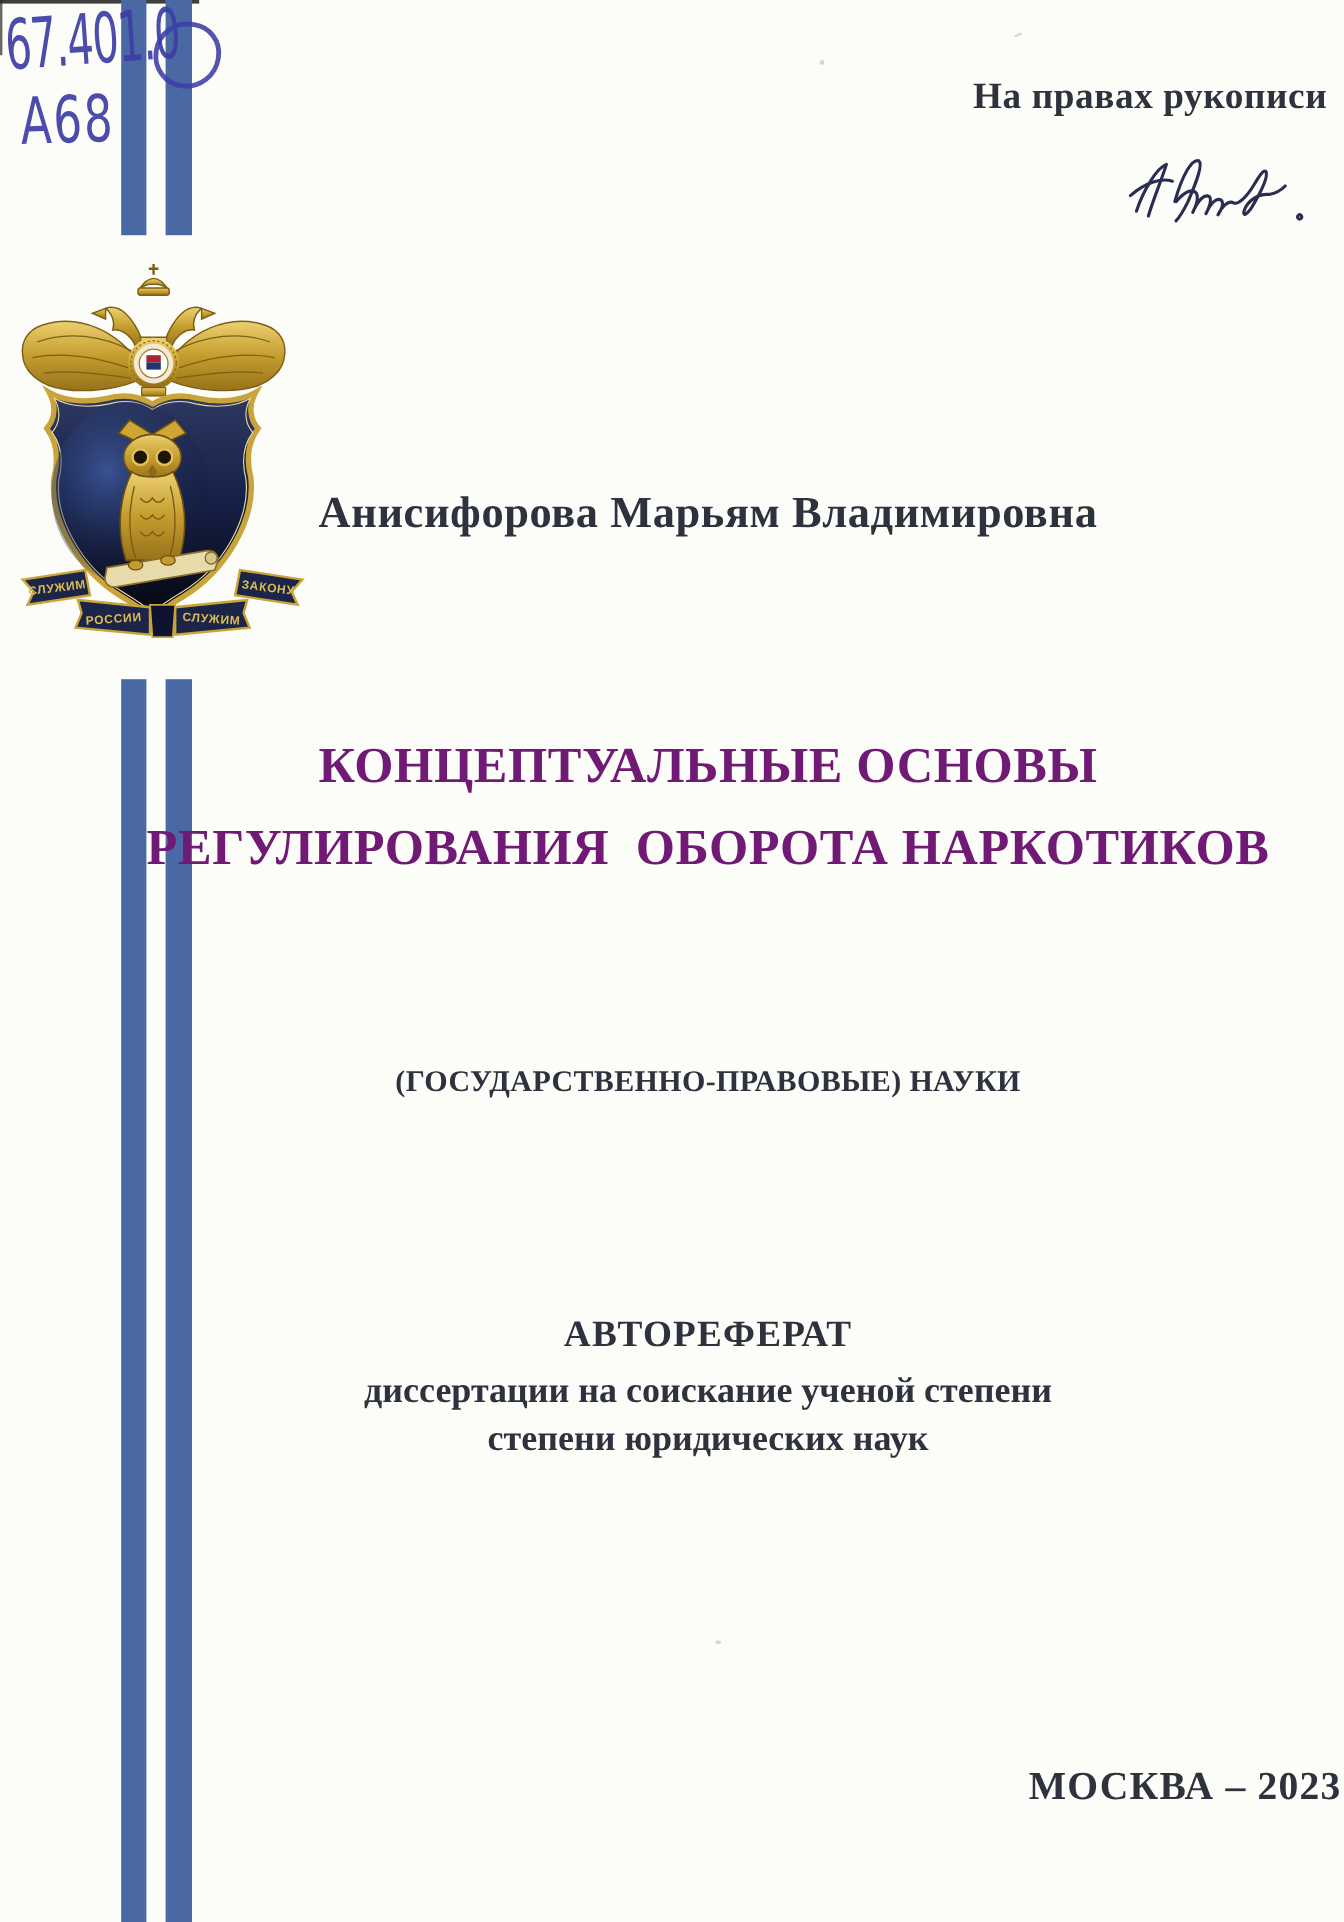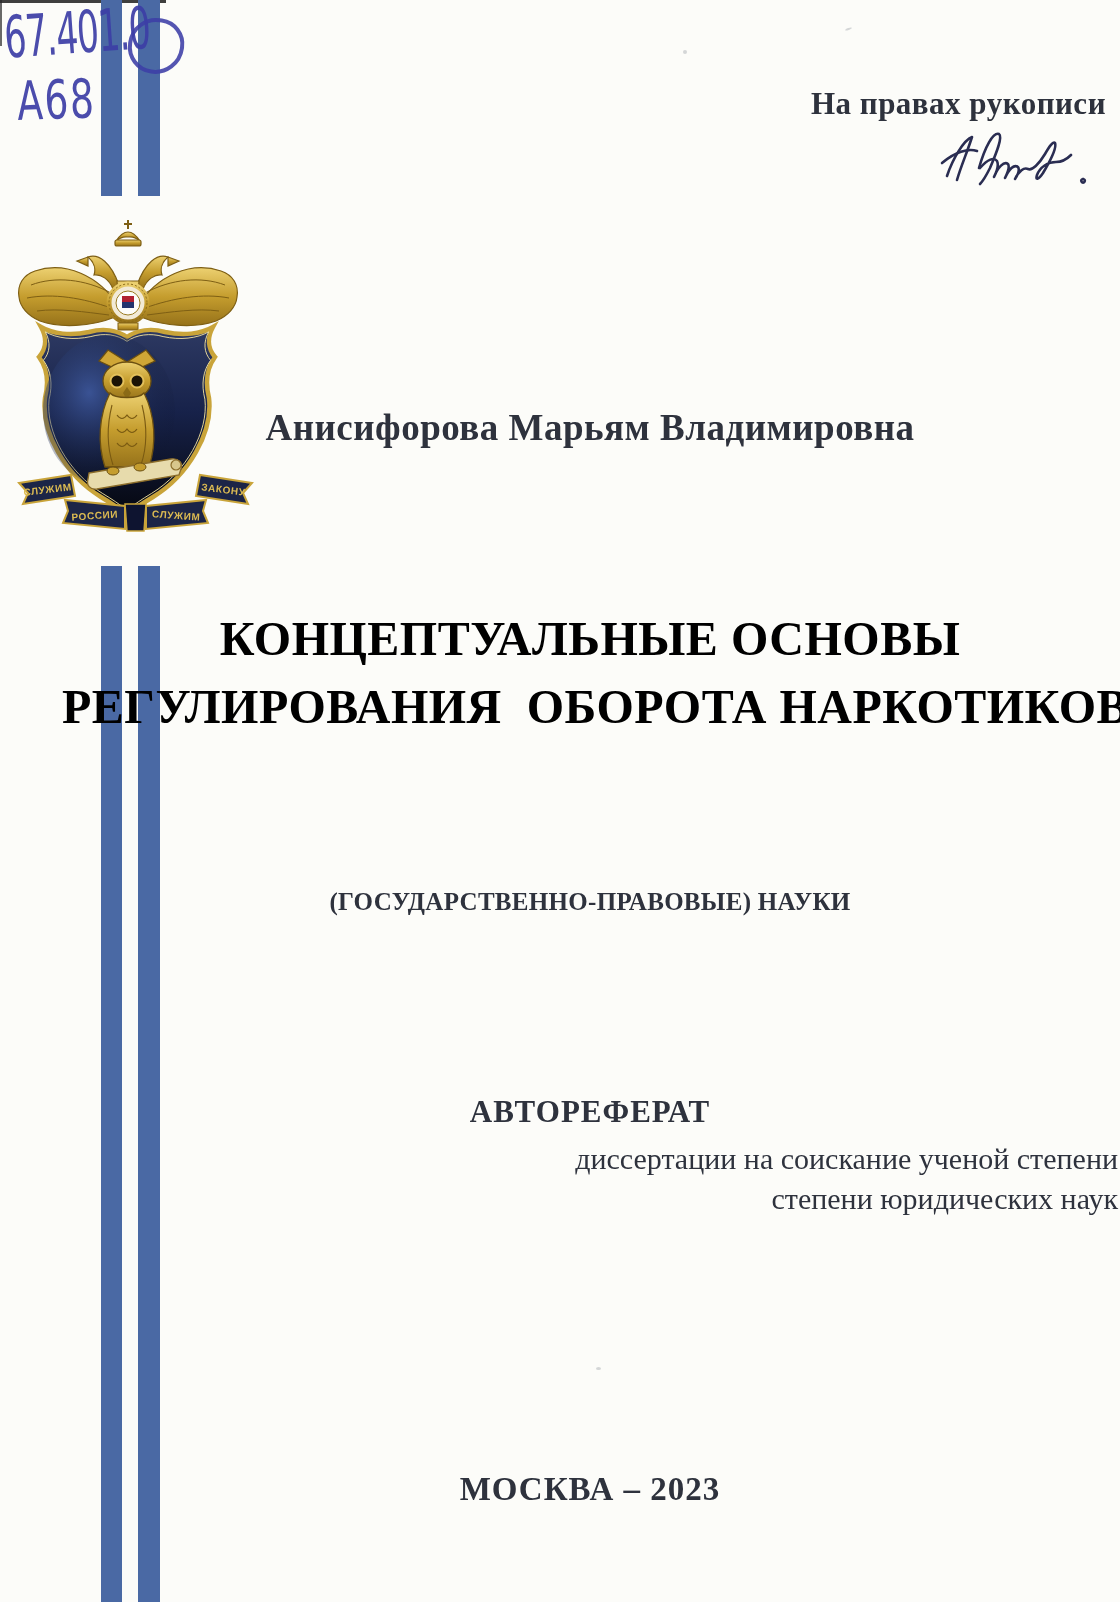--- a/index.html
+++ b/index.html
@@ -39,32 +39,32 @@
   .lib-code.l1{left:2px;top:4px;font-size:58px;letter-spacing:-2px;transform:rotate(-4deg) scaleX(.6);}
   .lib-code.l2{left:16px;top:70px;font-size:54px;letter-spacing:2px;transform:rotate(-2deg) scaleX(.7);}
   .ink-circle{
     position:absolute;left:128px;top:18px;width:48px;height:48px;
     border:4px solid var(--ink_blue);border-radius:50% 46% 52% 48%;
     transform:rotate(8deg);opacity:.88;
   }
 
   .note{
     position:absolute;right:14px;top:62px;
-    font-size:31px;font-weight:bold;letter-spacing:.5px;margin-top:24px;
+    font-size:31px;font-weight:bold;letter-spacing:.5px;
   }
   .sig{position:absolute;left:933px;top:122px;}
 
   .content{position:absolute;left:62px;width:1056px;text-align:center;}
   .author{top:406px;font-size:37px;font-weight:bold;letter-spacing:.5px;}
-  .title{top:605px;font-size:48px;font-weight:bold;line-height:68px;letter-spacing:.5px;color:#000000;text-align:center;}
+  .title{top:605px;font-size:42px;font-weight:bold;line-height:68px;letter-spacing:.5px;color:#701a75;text-align:center;}
   .title div{white-space:pre;}
   .specialty{top:882px;font-size:25px;font-weight:bold;line-height:40px;letter-spacing:.3px;}
   .abs-head{top:1094px;font-size:31px;font-weight:bold;letter-spacing:1px;}
-  .abs-lines{top:1139px;font-size:30px;font-weight:normal;line-height:40px;text-align:right;}
-  .city{top:1471px;font-size:33px;font-weight:bold;letter-spacing:1px;}
+  .abs-lines{top:1139px;font-size:30px;font-weight:bold;line-height:40px;}
+  .city{top:1471px;font-size:33px;font-weight:bold;letter-spacing:1px;text-align:right;}
 
   .emblem{position:absolute;left:13px;top:213px;width:245px;height:335px;}
   .ribbon-txt{
     font-family:"Liberation Sans", sans-serif;font-weight:bold;
     fill:#dcbb52;font-size:10px;letter-spacing:.6px;text-anchor:middle;
   }
 </style>
 </head>
 <body>
 

